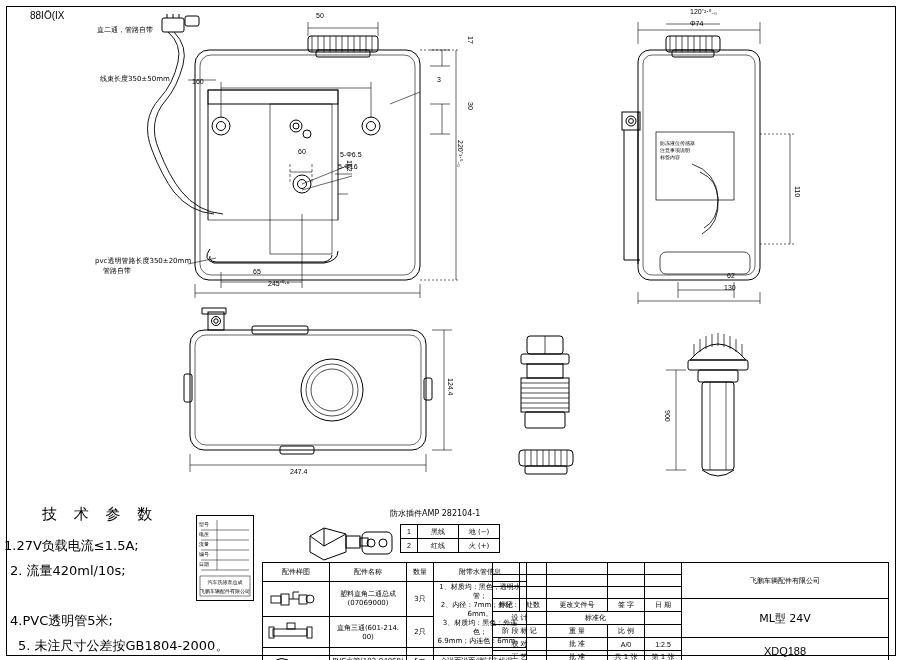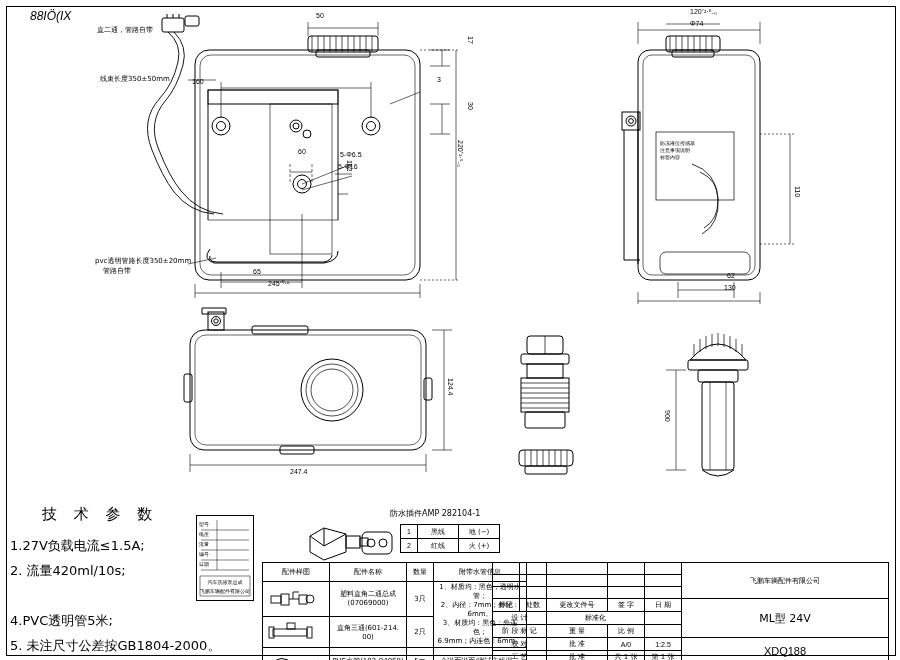--- a/index.html
+++ b/index.html
@@ -19,21 +19,21 @@
   svg{display:block;}
   .company{font-size:12.5px;}
   .cn{font-family:"DejaVu Sans",sans-serif;}
 </style>
 </head>
 <body>
 
 <div id="sheet">
   <div class="frame"></div>
 
-  <div class="lbl" style="left:30px;top:10px;font-size:12px;font-style:italic;">88IÖ(IX</div>
+  <div class="lbl" style="left:30px;top:10px;font-size:10px;">88IÖ(IX</div>
 
   <svg class="abs" style="left:90px;top:14px;" width="390" height="290">
     <g fill="none" stroke="#000" stroke-width="1">
 
       <rect x="105" y="36" width="225" height="230" rx="14" ry="14"></rect>
       <rect x="110" y="41" width="215" height="220" rx="11" ry="11" stroke-width="0.6"></rect>
 
       <rect x="118" y="76" width="130" height="14" stroke-width="1"></rect>
       <rect x="118" y="76" width="130" height="130" stroke-width="0.6"></rect>
 
@@ -274,24 +274,24 @@
       <g stroke-width="0.6">
         <line x1="26" y1="40" x2="46" y2="40"></line>
         <line x1="26" y1="140" x2="46" y2="140"></line>
         <line x1="36" y1="40" x2="36" y2="140"></line>
       </g>
     </g>
   </svg>
   <div class="lbl vert" style="left:663px;top:410px;">900</div>
 
   <div class="techtitle cn" style="left:42px;top:505px;">技 术 参 数</div>
-  <div class="tech cn" style="left:10px;top:536px;">1.27V负载电流≤1.5A;</div>
+  <div class="tech cn" style="left:4px;top:536px;">1.27V负载电流≤1.5A;</div>
   <div class="tech cn" style="left:10px;top:561px;">2. 流量420ml/10s;</div>
   <div class="tech cn" style="left:10px;top:611px;">4.PVC透明管5米;</div>
-  <div class="tech cn" style="left:10px;top:636px;text-align:right;">5. 未注尺寸公差按GB1804-2000。</div>
+  <div class="tech cn" style="left:18px;top:636px;text-align:right;">5. 未注尺寸公差按GB1804-2000。</div>
 
   <div class="box" style="left:196px;top:515px;width:58px;height:86px;">
     <svg width="56" height="84">
       <g fill="none" stroke="#000" stroke-width="0.5">
         <line x1="4" y1="14" x2="52" y2="14"></line>
         <line x1="4" y1="24" x2="52" y2="24"></line>
         <line x1="4" y1="34" x2="52" y2="34"></line>
         <line x1="4" y1="44" x2="52" y2="44"></line>
         <line x1="4" y1="54" x2="52" y2="54"></line>
         <line x1="20" y1="4" x2="20" y2="54"></line>

